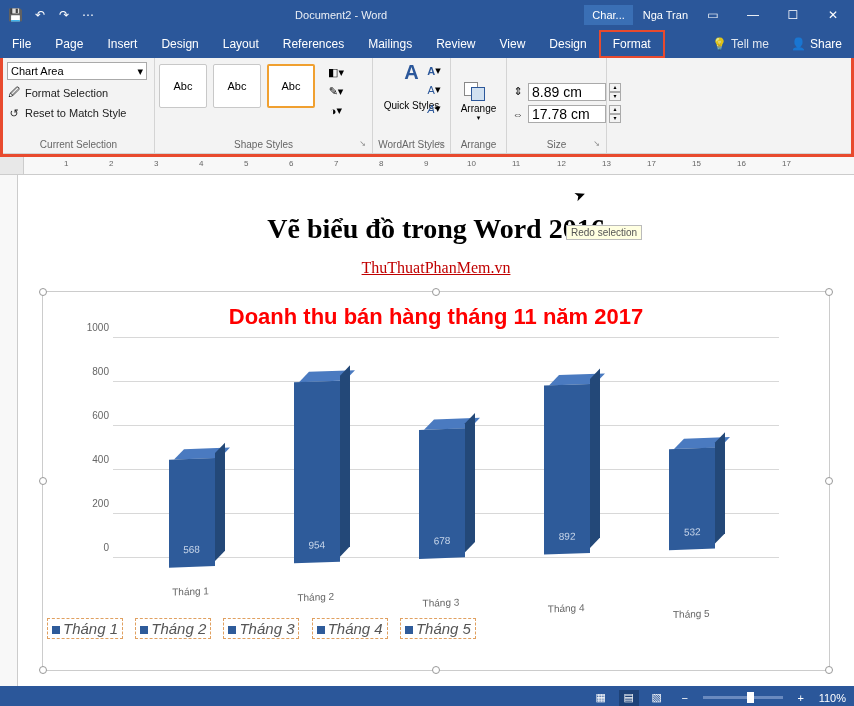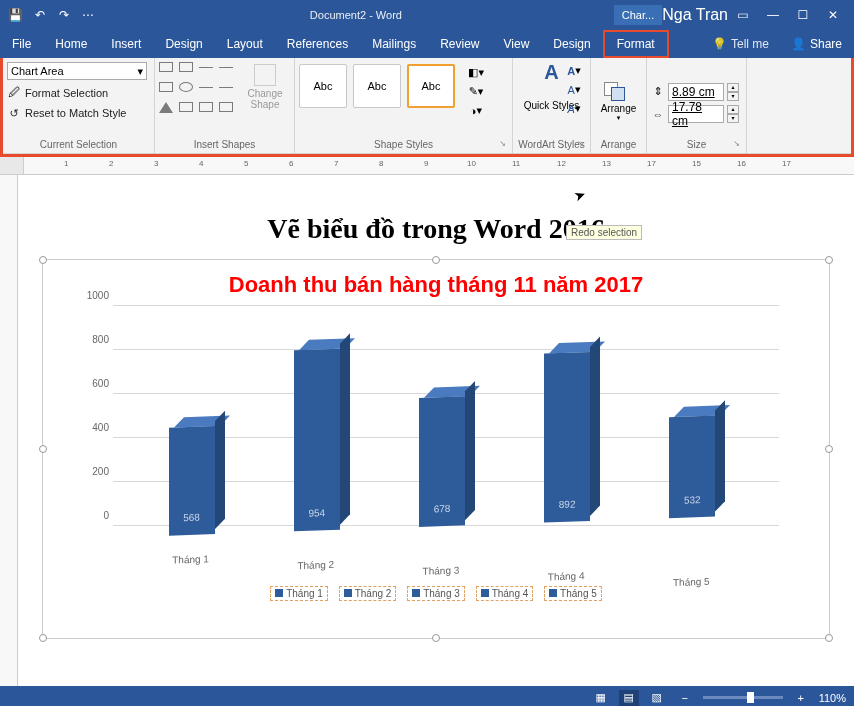--- a/index.html
+++ b/index.html
@@ -2,23 +2,23 @@
 <html><head>
 <meta charset="utf-8">
 <style>
 * { box-sizing: border-box; margin: 0; padding: 0; font-family: "Segoe UI", Arial, sans-serif; }
 body { width: 854px; height: 706px; background: #fff; overflow: hidden; position: relative; }
 
 .titlebar { height: 30px; background: #2b579a; display: flex; align-items: center; color: #fff; font-size: 11px; }
 .titlebar .qat { display: flex; align-items: center; gap: 8px; padding: 0 8px; }
 .titlebar .qat-icon { width: 16px; height: 16px; display: flex; align-items: center; justify-content: center; font-size: 12px; cursor: pointer; }
 .titlebar .title-text { flex: 1; text-align: center; opacity: .9; }
-.titlebar .right { display: flex; align-items: center; padding: 0 6px; }
+.titlebar .right { display: flex; align-items: center; gap: 10px; padding: 0 6px; }
 .titlebar .context-tab { background: #3a6fb5; padding: 4px 8px; font-size: 11px; }
-.titlebar .user { font-size: 16px; }
+.titlebar .user { font-size: 11px; }
 .titlebar .win-btn { width: 30px; height: 30px; display: flex; align-items: center; justify-content: center; font-size: 12px; cursor: pointer; }
 
 .menubar { height: 28px; background: #2b579a; display: flex; align-items: center; color: #fff; font-size: 12px; }
 .menubar .tab { padding: 0 12px; height: 100%; line-height: 28px; cursor: pointer; }
 .menubar .tab.highlighted { border: 2px solid #e84a2e; line-height: 24px; background: #2b579a; }
 .menubar .right-tabs { margin-left: auto; display: flex; align-items: center; }
 .menubar .tell-me { display: flex; align-items: center; gap: 4px; padding: 0 10px; opacity: .85; }
 .menubar .share { display: flex; align-items: center; gap: 4px; padding: 0 12px; }
 
 .ribbon-wrap { border: 3px solid #e84a2e; border-top: none; }
@@ -58,21 +58,21 @@
 
 .arrange { width: 56px; }
 .arrange .content { flex-direction: column; align-items: center; justify-content: center; }
 .arr-icon { width: 28px; height: 24px; position: relative; margin-top: 4px; }
 .arr-icon .r1 { position: absolute; width: 14px; height: 14px; border: 1px solid #888; background: #fff; left: 3px; top: 3px; }
 .arr-icon .r2 { position: absolute; width: 14px; height: 14px; border: 1px solid #2b579a; background: #d0e0f0; left: 10px; top: 8px; }
 
 .size { width: 100px; }
 .size .content { flex-direction: column; justify-content: center; gap: 4px; padding-top: 8px; }
 .size-row { display: flex; align-items: center; gap: 3px; font-size: 11px; }
-.size-input { width: 56px; height: 18px; border: 1px solid #aaa; background: #fff; font-size: 12px; padding: 0 3px; display: flex; align-items: center; text-decoration: underline; }
+.size-input { width: 78px; height: 18px; border: 1px solid #aaa; background: #fff; font-size: 14px; padding: 0 3px; display: flex; align-items: center; }
 .spinner { width: 12px; height: 18px; display: flex; flex-direction: column; }
 .spinner div { flex: 1; border: 1px solid #aaa; font-size: 6px; text-align: center; line-height: 7px; cursor: pointer; }
 
 .ruler-h { height: 18px; background: #f8f8f8; border-bottom: 1px solid #ccc; font-size: 8px; color: #666; position: relative; display: flex; }
 .ruler-v { width: 18px; background: #f8f8f8; border-right: 1px solid #ccc; }
 .ruler-h .marg { width: 24px; background: #e8e8e8; border-right: 1px solid #ccc; }
 .ruler-h .ticks { flex: 1; position: relative; overflow: hidden; }
 .ruler-h .tick { position: absolute; top: 2px; font-size: 8px; }
 
 .doc-area { display: flex; height: 511px; background: #fff; }
@@ -96,21 +96,21 @@
 .grid-floor .gl { position: absolute; left: 0; right: 0; border-top: 1px solid #d8d8d8; }
 .bars { position: absolute; left: 20px; right: 20px; bottom: 20px; height: 190px; display: flex; justify-content: space-around; align-items: flex-end; transform: skewY(-2deg); }
 .bar-col { width: 54px; position: relative; }
 .bar3d { position: relative; width: 46px; }
 .bar3d .front { background: #2e5b9a; width: 100%; height: 100%; position: absolute; bottom: 0; }
 .bar3d .top { position: absolute; width: 100%; height: 10px; background: #4a7ac0; top: -10px; transform: skewX(-45deg); transform-origin: bottom; left: 5px; }
 .bar3d .side { position: absolute; width: 10px; height: 100%; background: #234878; right: -10px; top: -10px; transform: skewY(-45deg); transform-origin: top; }
 .bar-val { position: absolute; bottom: 12px; width: 100%; text-align: center; font-size: 10px; color: #c8d6ea; }
 .xlabel { position: absolute; font-size: 10px; color: #666; width: 80px; text-align: center; margin-left: -18px; }
 
-.legend { text-align: center; font-size: 10px; color: #555; margin-top: 6px; }
+.legend { text-align: left; font-size: 15px; color: #555; margin-top: 6px; font-style: italic; }
 .legend .item { display: inline-block; margin: 0 4px; border: 1px dashed #e0a060; padding: 1px 4px; }
 .legend .sw { display: inline-block; width: 8px; height: 8px; background: #2e5b9a; margin-right: 3px; }
 
 .statusbar { height: 23px; background: #2b579a; color: #fff; font-size: 11px; display: flex; align-items: center; padding: 0 8px; }
 .statusbar .left { display: flex; gap: 14px; }
 .statusbar .right { margin-left: auto; display: flex; align-items: center; gap: 8px; }
 .statusbar .view-btn { width: 20px; height: 16px; display: flex; align-items: center; justify-content: center; cursor: pointer; }
 .zoom-slider { width: 80px; height: 3px; background: #6a8abf; position: relative; }
 .zoom-slider .thumb { position: absolute; width: 7px; height: 11px; background: #fff; top: -4px; left: 44px; }
 
@@ -133,21 +133,21 @@
     <span class="user">Nga Tran</span>
     <span class="win-btn">▭</span>
     <span class="win-btn">―</span>
     <span class="win-btn">☐</span>
     <span class="win-btn">✕</span>
   </div>
 </div>
 
 <div class="menubar">
   <div class="tab">File</div>
-  <div class="tab">Home</div>
+  <div class="tab">Page</div>
   <div class="tab">Insert</div>
   <div class="tab">Design</div>
   <div class="tab">Layout</div>
   <div class="tab">References</div>
   <div class="tab">Mailings</div>
   <div class="tab">Review</div>
   <div class="tab">View</div>
   <div class="tab">Design</div>
   <div class="tab highlighted">Format</div>
   <div class="right-tabs">
@@ -176,43 +176,20 @@
             <span>Format Selection</span>
           </div>
       <div class="link-item">
             <span class="icon-box">↺</span>
             <span>Reset to Match Style</span>
           </div>
     </div>
     <div class="label">Current Selection</div>
   </div>
 
-  <div class="ribbon-group insert-shapes">
-    <div class="content">
-      <div class="shape-grid">
-        <div class="s"></div>
-            <div class="s"></div>
-            <div class="s line"></div>
-            <div class="s line"></div>
-        <div class="s"></div>
-            <div class="s oval"></div>
-            <div class="s line"></div>
-            <div class="s line"></div>
-        <div class="s triangle"></div>
-            <div class="s"></div>
-            <div class="s"></div>
-            <div class="s"></div>
-      </div>
-      <div class="big-btn">
-        <div class="square"></div>
-        <div>Change Shape</div>
-      </div>
-    </div>
-    <div class="label">Insert Shapes</div>
-  </div>
 
   <div class="ribbon-group shape-styles">
     <div class="content">
       <div class="abc-row">
         <div class="abc">Abc</div>
         <div class="abc">Abc</div>
         <div class="abc sel">Abc</div>
       </div>
       <div class="stack-btns">
         <div class="sb"><span>◧</span>▾</div>
@@ -300,20 +277,21 @@
   </div>
 </div>
 
 <div class="doc-area">
   <div class="ruler-v"></div>
   <div class="page">
     <div class="cursor" style="left:556px;top:12px">➤</div>
     <div class="tooltip" style="left:548px;top:50px">Redo selection</div>
 
     <div class="h1">Vẽ biểu đồ trong Word 2016</div>
+    <div class="link">ThuThuatPhanMem.vn</div>
 
     <div class="chart-frame">
       <div class="handle tl"></div>
       <div class="handle tm"></div>
       <div class="handle tr"></div>
       <div class="handle lm"></div>
       <div class="handle rm"></div>
       <div class="handle bl"></div>
       <div class="handle bm"></div>
       <div class="handle br"></div>

